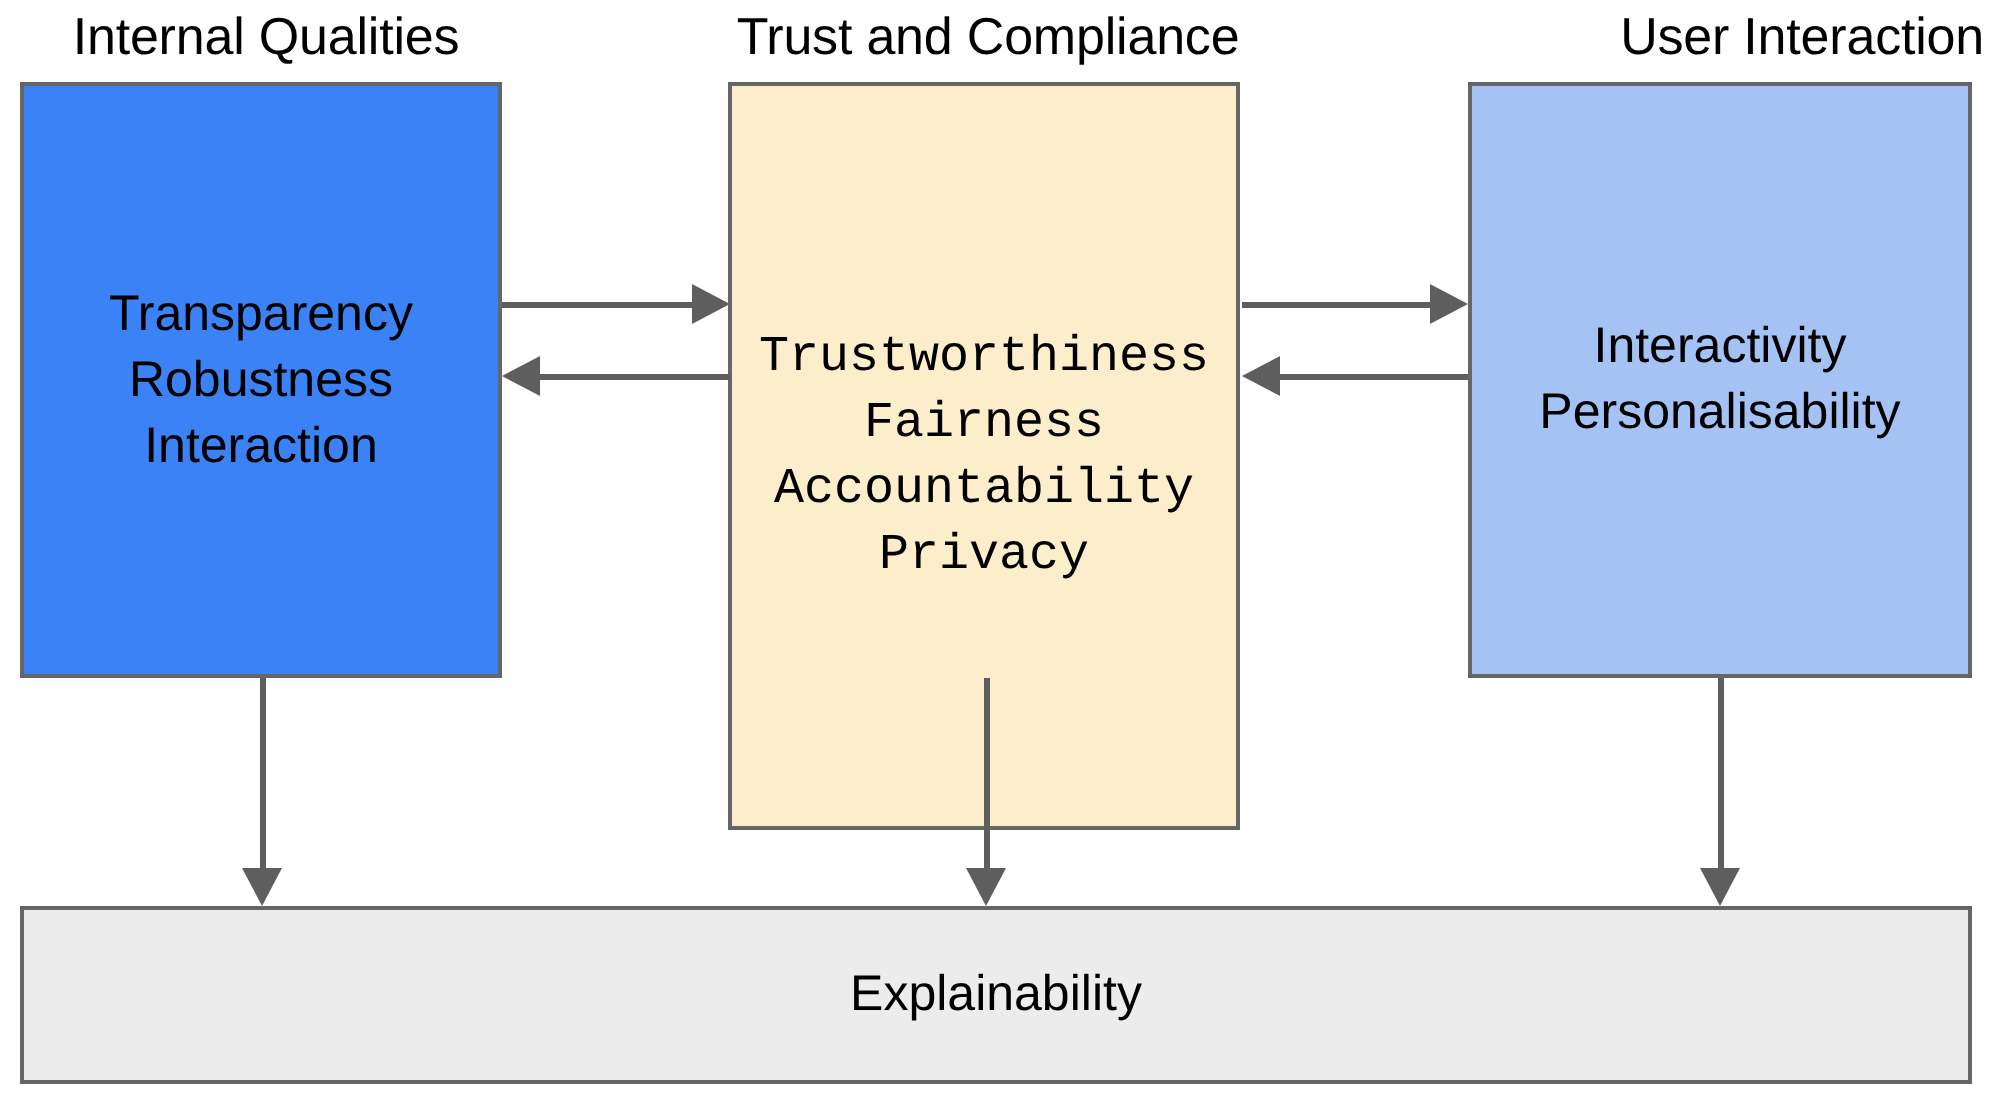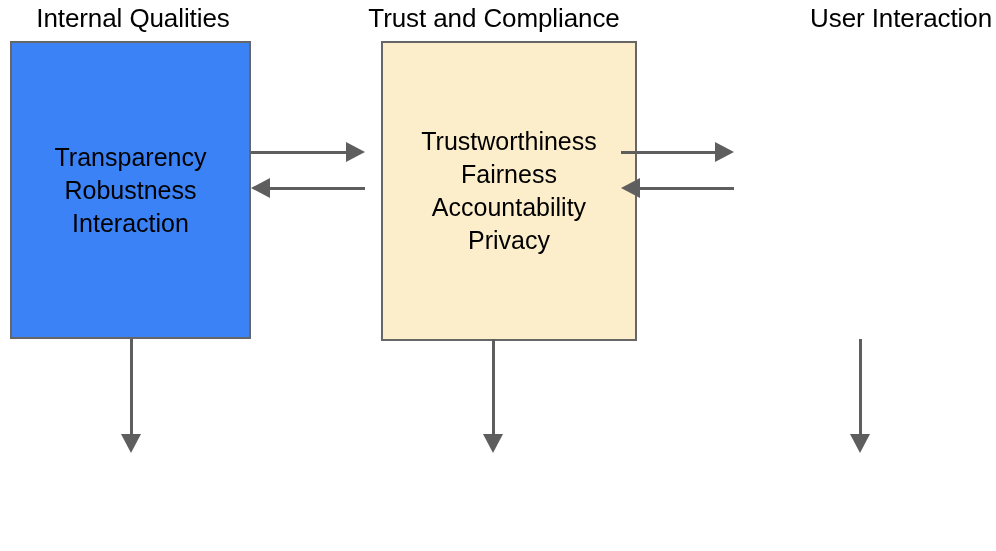--- a/index.html
+++ b/index.html
@@ -50,22 +50,23 @@
     padding: 0 6px;
   }
   .box-lines div { white-space: nowrap; }
 
   #box-internal {
     left: 10px;  top: 41px;  width: 241px; height: 298px;
     background: #3b82f6;
     justify-content: center;
   }
   #box-trust {
-    left: 381px; top: 41px;  width: 256px; height: 300px;
+    left: 364px; top: 41px;  width: 256px; height: 374px;
     background: #fdeecb;
+    font-family: Liberation Mono, monospace;
   }
   #box-user {
     left: 734px; top: 41px;  width: 252px; height: 298px;
     background: #a4c2f4;
   }
   #box-explainability {
     left: 10px;  top: 453px; width: 976px; height: 89px;
     background: #ececec;
   }
   #box-explainability .box-lines { font-size: 25px; }
@@ -160,21 +161,32 @@
 
   <div class="box" id="box-trust">
     <div class="box-lines">
       <div>Trustworthiness</div>
       <div>Fairness</div>
       <div>Accountability</div>
       <div>Privacy</div>
     </div>
   </div>
 
-
+  <div class="box" id="box-user">
+    <div class="box-lines">
+      <div>Interactivity</div>
+      <div>Personalisability</div>
+    </div>
+  </div>
+
+  <div class="box" id="box-explainability">
+    <div class="box-lines">
+      <div>Explainability</div>
+    </div>
+  </div>
 
   <div class="arrow-h" id="arrow-internal-to-trust">
     <span class="shaft-h"></span>
     <span class="head head-right"></span>
   </div>
 
   <div class="arrow-h" id="arrow-trust-to-internal">
     <span class="shaft-h"></span>
     <span class="head head-left"></span>
   </div>

